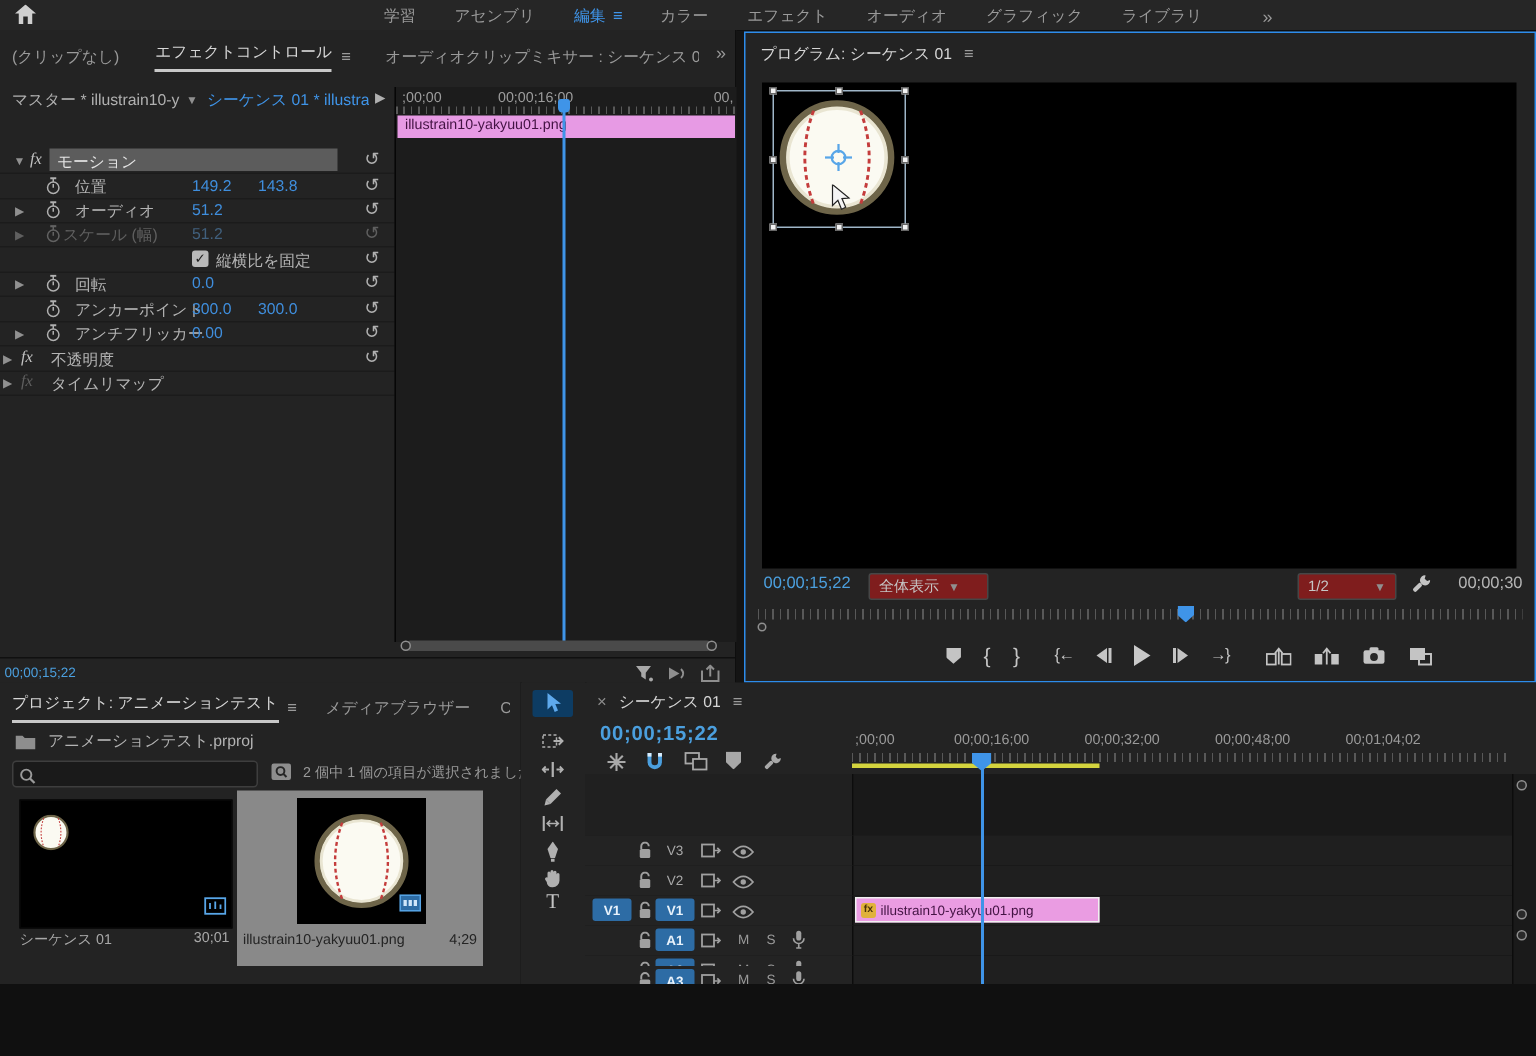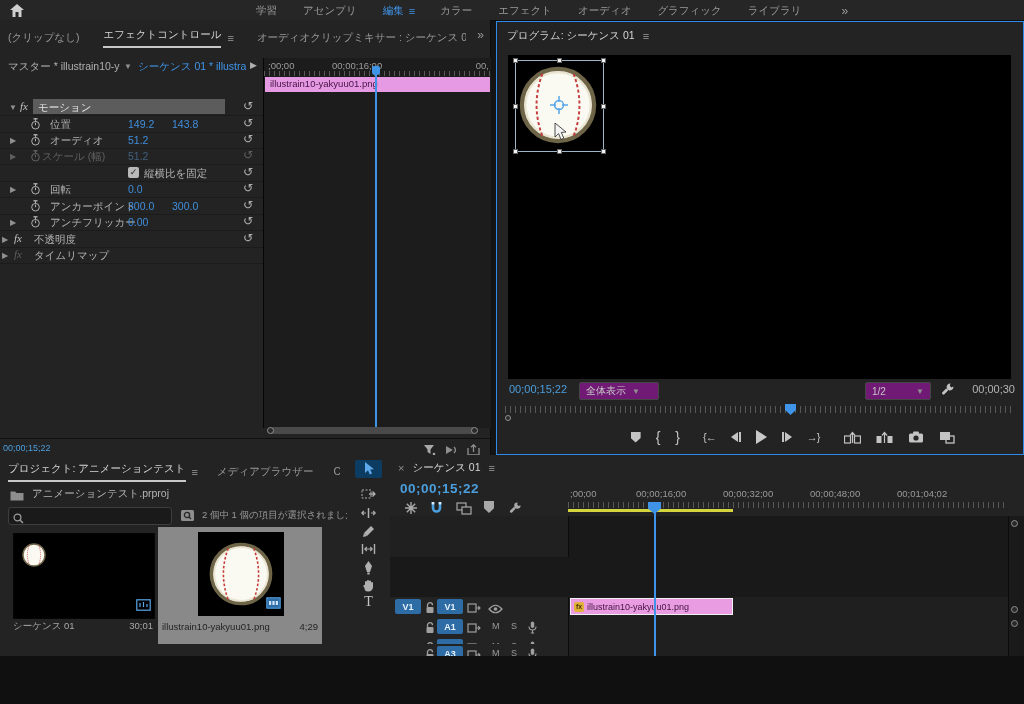--- a/index.html
+++ b/index.html
@@ -28,21 +28,21 @@
   .trow{position:absolute;left:0;right:16px;height:20px;background:#1f1f1f;border-bottom:1px solid #0c0c0c;}
   .thead{position:absolute;left:0;top:0;width:178px;height:100%;background:#232323;border-right:1px solid #0c0c0c;}
   .tbadge{position:absolute;top:2px;width:26px;height:15px;border-radius:2px;font-size:9px;font-weight:bold;display:flex;align-items:center;justify-content:center;}
   .tbadge.on{background:#2d6ca5;color:#e8f2fb;}
   .tbadge.off{background:transparent;color:#a8a8a8;font-weight:normal;}
   .ms{position:absolute;top:4px;font-size:9px;color:#9a9a9a;cursor:pointer;}
   .ticon{position:absolute;top:3px;cursor:pointer;}
   .ticks{background:repeating-linear-gradient(90deg,#585858 0,#585858 1px,transparent 1px,transparent 5px);}
   .handle{position:absolute;width:5px;height:5px;background:#f2f2f2;border:1px solid #666;box-sizing:border-box;}
   .scroll-dot{width:7px;height:7px;border-radius:50%;border:1px solid #909090;background:#2a2a2a;box-sizing:border-box;}
-  .ddbox{display:flex;align-items:center;gap:6px;background:#701a75;border:1px solid #464646;border-radius:2px;font-size:10px;color:#c6c6c6;padding:1px 6px;height:14px;cursor:pointer;}
+  .ddbox{display:flex;align-items:center;gap:6px;background:#7f1d1d;border:1px solid #464646;border-radius:2px;font-size:10px;color:#c6c6c6;padding:1px 6px;height:14px;cursor:pointer;}
   .tool{position:absolute;left:0;width:43px;height:18px;display:flex;align-items:center;justify-content:center;cursor:pointer;}
   .tr-ic{display:flex;align-items:center;justify-content:center;color:#c4c4c4;cursor:pointer;font-size:12px;}
 </style>
 </head>
 <body>
 
 <div id="screen">
 
   <div class="panel" style="left:0;top:0;width:1024px;height:20px;background:#262626;border-bottom:1px solid #0e0e0e;">
     <span class="abs" style="left:10px;top:3px;">
@@ -496,21 +496,55 @@
       <div class="abs ticks" style="left:0;top:19px;width:440px;height:6px;"></div>
       <div class="abs" style="left:0;top:26px;width:165px;height:3px;background:#d4d43e;"></div>
     </div>
 
     <div class="abs" style="left:258px;top:47px;width:13px;height:12px;background:#3f94e8;clip-path:polygon(0 0,100% 0,100% 55%,50% 100%,0 55%);z-index:30;"></div>
     <div class="abs" style="left:264px;top:56px;width:1.5px;height:193px;background:#3f94e8;z-index:30;"></div>
 
     <div class="abs" style="left:0;top:61px;width:634px;height:188px;overflow:hidden;background:#191919;">
       <div class="abs" style="left:0;top:0;width:178px;height:41px;background:#202020;border-right:1px solid #0c0c0c;"></div>
 
-
+      <div class="trow" style="top:41px;">
+        <div class="thead">
+          <span class="ticon" style="left:35px;"><svg width="10" height="12" viewBox="0 0 10 12">
+                <path d="M2.5 5 V3.2 a2.5 2.5 0 0 1 5 0" fill="none" stroke="#a0a0a0" stroke-width="1.3"></path>
+                <rect x="1.5" y="5" width="7" height="6" rx="1" fill="#a0a0a0"></rect>
+              </svg></span>
+          <span class="tbadge off" style="left:47px;">V3</span>
+          <span class="ticon" style="left:77px;"><svg width="14" height="12" viewBox="0 0 14 12">
+                <rect x="1" y="2" width="8" height="8" fill="none" stroke="#a0a0a0" stroke-width="1.2"></rect>
+                <path d="M9 6 L13 6 M11.2 4.2 L13 6 L11.2 7.8" stroke="#a0a0a0" stroke-width="1.1" fill="none"></path>
+              </svg></span>
+          <span class="ticon" style="left:98px;"><svg width="15" height="10" viewBox="0 0 15 10">
+                <path d="M1 5 Q7.5 -2.5 14 5 Q7.5 12.5 1 5 Z" fill="none" stroke="#a0a0a0" stroke-width="1.2"></path>
+                <circle cx="7.5" cy="5" r="1.8" fill="#a0a0a0"></circle>
+              </svg></span>
+        </div>
+      </div>
+
+      <div class="trow" style="top:61px;">
+        <div class="thead">
+          <span class="ticon" style="left:35px;"><svg width="10" height="12" viewBox="0 0 10 12">
+                <path d="M2.5 5 V3.2 a2.5 2.5 0 0 1 5 0" fill="none" stroke="#a0a0a0" stroke-width="1.3"></path>
+                <rect x="1.5" y="5" width="7" height="6" rx="1" fill="#a0a0a0"></rect>
+              </svg></span>
+          <span class="tbadge off" style="left:47px;">V2</span>
+          <span class="ticon" style="left:77px;"><svg width="14" height="12" viewBox="0 0 14 12">
+                <rect x="1" y="2" width="8" height="8" fill="none" stroke="#a0a0a0" stroke-width="1.2"></rect>
+                <path d="M9 6 L13 6 M11.2 4.2 L13 6 L11.2 7.8" stroke="#a0a0a0" stroke-width="1.1" fill="none"></path>
+              </svg></span>
+          <span class="ticon" style="left:98px;"><svg width="15" height="10" viewBox="0 0 15 10">
+                <path d="M1 5 Q7.5 -2.5 14 5 Q7.5 12.5 1 5 Z" fill="none" stroke="#a0a0a0" stroke-width="1.2"></path>
+                <circle cx="7.5" cy="5" r="1.8" fill="#a0a0a0"></circle>
+              </svg></span>
+        </div>
+      </div>
 
       <div class="trow" style="top:81px;">
         <div class="thead">
           <span class="tbadge on" style="left:5px;">V1</span>
           <span class="ticon" style="left:35px;"><svg width="10" height="12" viewBox="0 0 10 12">
                 <path d="M2.5 5 V3.2 a2.5 2.5 0 0 1 5 0" fill="none" stroke="#a0a0a0" stroke-width="1.3"></path>
                 <rect x="1.5" y="5" width="7" height="6" rx="1" fill="#a0a0a0"></rect>
               </svg></span>
           <span class="tbadge on" style="left:47px;">V1</span>
           <span class="ticon" style="left:77px;"><svg width="14" height="12" viewBox="0 0 14 12">

